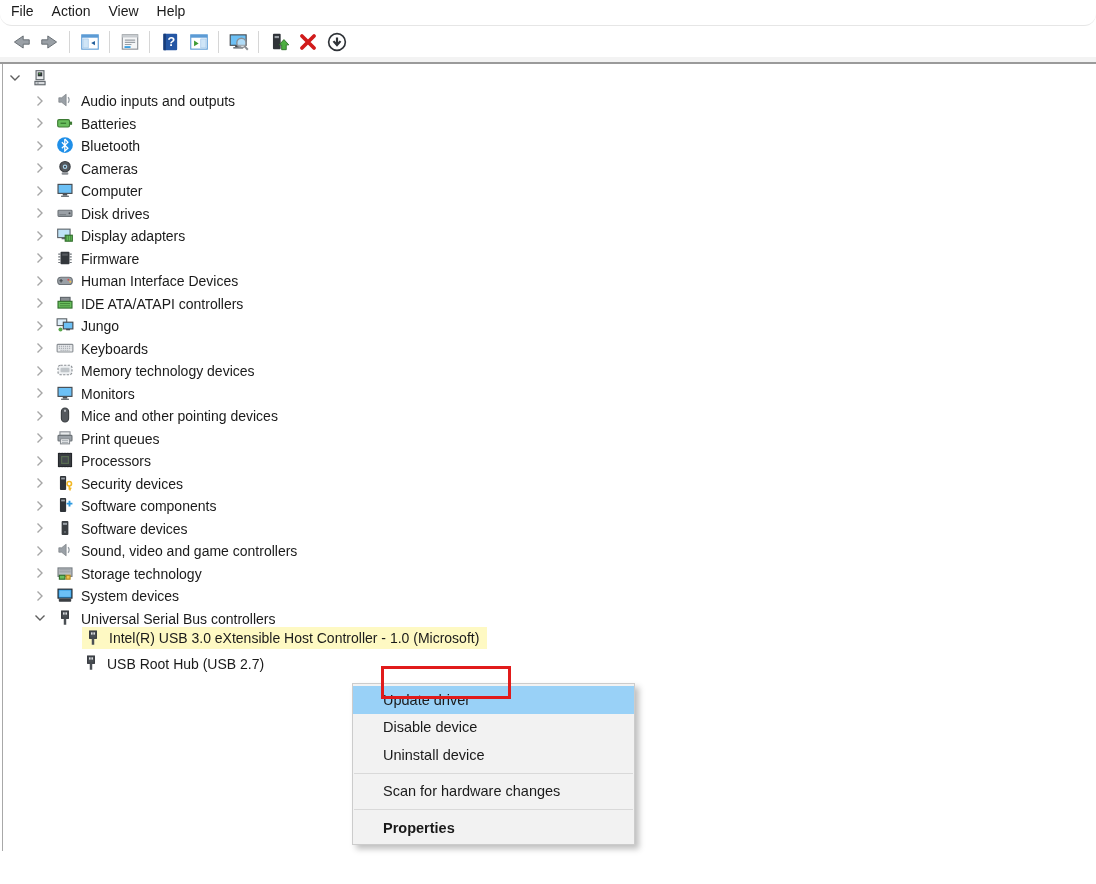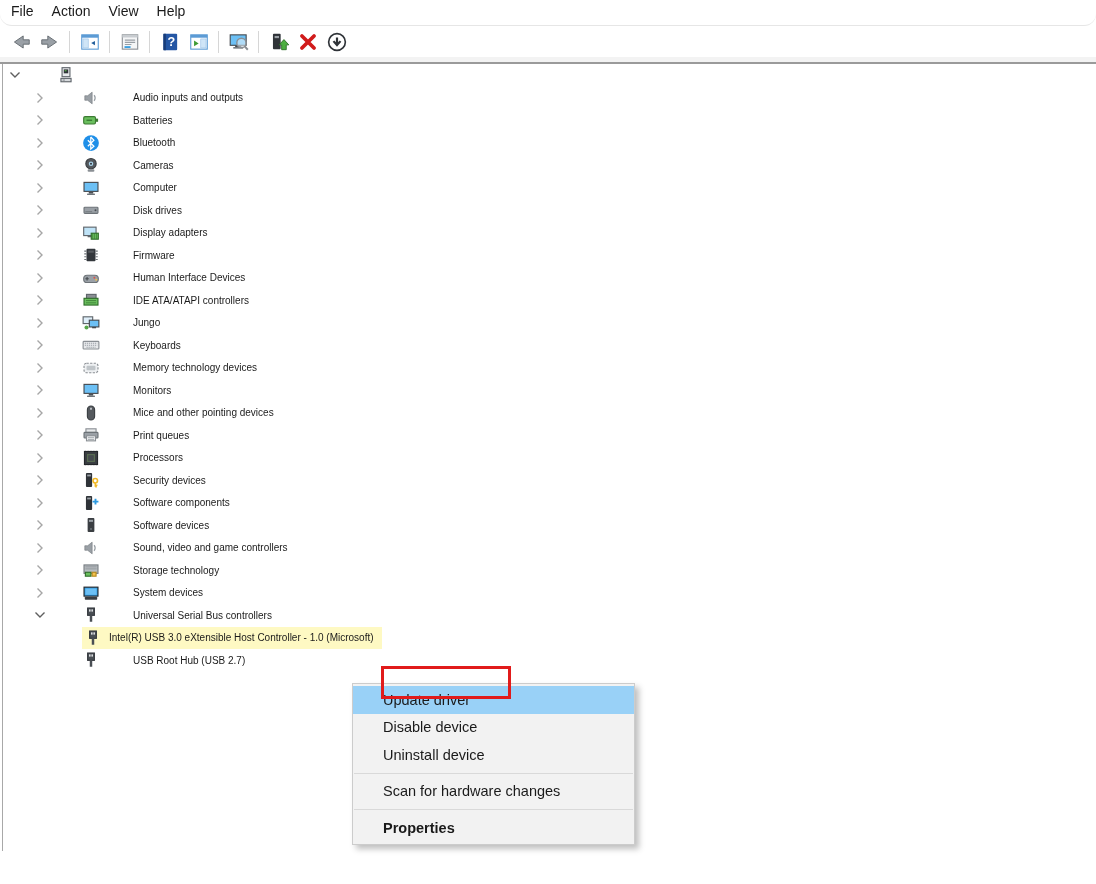--- a/index.html
+++ b/index.html
@@ -20,21 +20,21 @@
   .tb { width:27px; height:26px; display:flex; align-items:center; justify-content:center; margin:0 1px; }
   .tb span { display:flex; }
   .tbsep { width:1px; height:22px; background:#d6d6d6; margin:0 5px; }
   
   .divider { height:5px; background:#f3f3f3; border-bottom:2px solid #9a9a9a; }
   
   .treepane {
     position:absolute; left:2px; top:64px; width:1092px; height:787px;
     border-left:1px solid #a8a8a8; background:#fff; overflow:hidden;
   }
-  .trow { height:22.5px; display:flex; align-items:center; font-size:10px; white-space:nowrap;gap:26px; }
+  .trow { height:22.5px; display:flex; align-items:flex-end; font-size:14px; white-space:nowrap; }
   .lvl0 { padding-left:3px; }
   .lvl1 { padding-left:28px; }
   .lvl2 { padding-left:79px; }
   .chev { width:17px; height:17px; flex:none; display:flex; align-items:center; justify-content:center; margin-right:8px; }
   .ticon { width:18px; height:18px; flex:none; display:flex; align-items:center; justify-content:center; margin-right:7px; }
   .tlabel { padding-right:4px; }
   .sel { display:flex; align-items:center; padding:2px 4px 2px 2px; }
   
   .ctx {
     position:absolute; left:352px; top:667px; width:281px;

